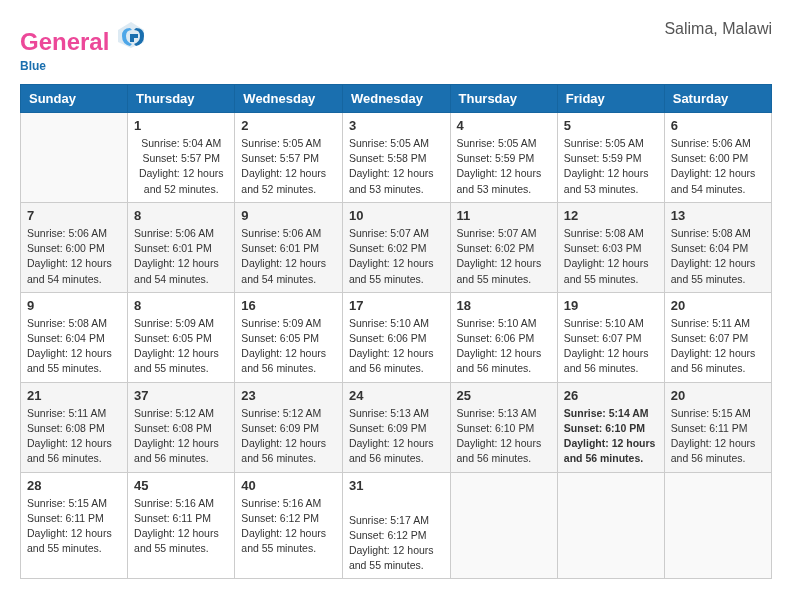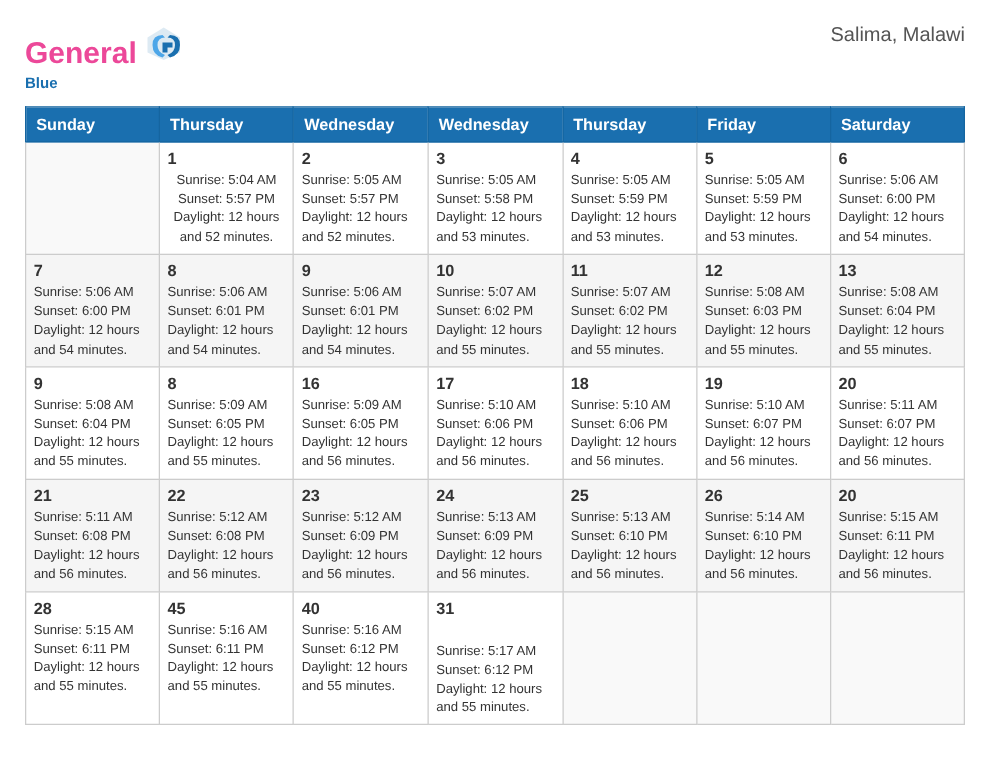--- a/index.html
+++ b/index.html
@@ -271,21 +271,21 @@
       </tr>
       <tr class="row-alt">
         <td>
           <span class="day-number">21</span>
           <div class="day-info" style="white-space: pre-line;">Sunrise: 5:11 AM
 Sunset: 6:08 PM
 Daylight: 12 hours
 and 56 minutes.</div>
         </td>
         <td>
-          <span class="day-number">22</span>
+          <span class="day-number">37</span>
           <div class="day-info" style="white-space: pre-line;">Sunrise: 5:12 AM
 Sunset: 6:08 PM
 Daylight: 12 hours
 and 56 minutes.</div>
         </td>
         <td>
           <span class="day-number">23</span>
           <div class="day-info" style="white-space: pre-line;">Sunrise: 5:12 AM
 Sunset: 6:09 PM
 Daylight: 12 hours
@@ -300,21 +300,21 @@
         </td>
         <td>
           <span class="day-number">25</span>
           <div class="day-info" style="white-space: pre-line;">Sunrise: 5:13 AM
 Sunset: 6:10 PM
 Daylight: 12 hours
 and 56 minutes.</div>
         </td>
         <td>
           <span class="day-number">26</span>
-          <div class="day-info" style="white-space: pre-line;">Sunrise: 5:14 AM
+          <div class="day-info" style="white-space: pre-line; font-weight: bold;">Sunrise: 5:14 AM
 Sunset: 6:10 PM
 Daylight: 12 hours
 and 56 minutes.</div>
         </td>
         <td>
           <span class="day-number">20</span>
           <div class="day-info" style="white-space: pre-line;">Sunrise: 5:15 AM
 Sunset: 6:11 PM
 Daylight: 12 hours
 and 56 minutes.</div>

